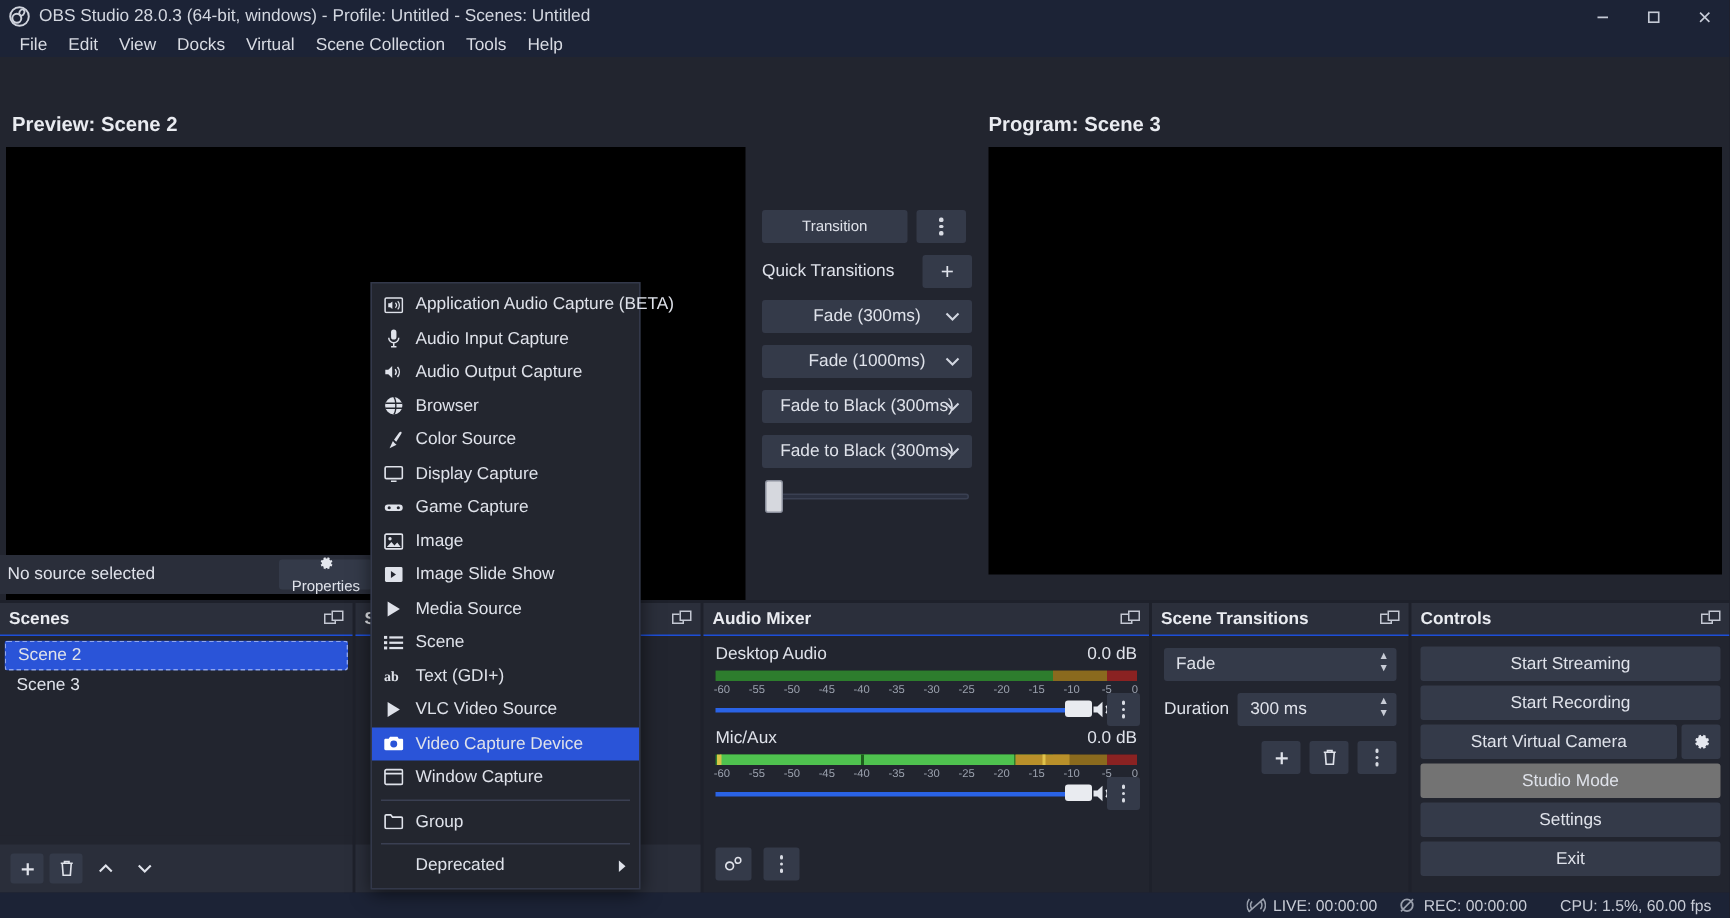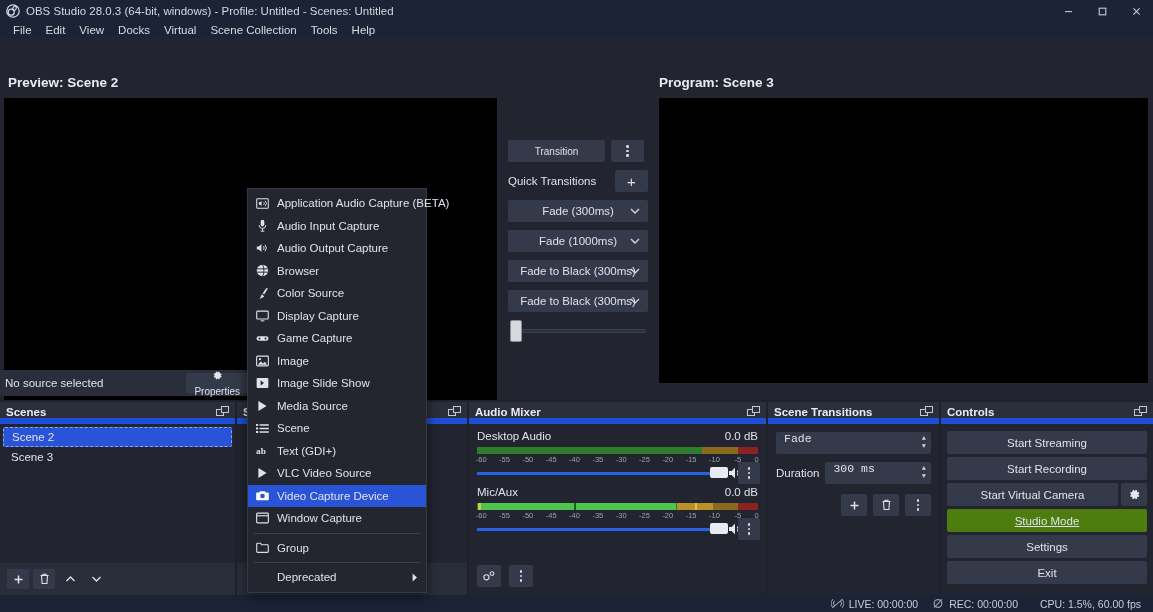--- a/index.html
+++ b/index.html
@@ -80,22 +80,22 @@
   }
   #no-source-label{font-size:11.5px;color:#dfe2ea;}
   #properties-button{margin-left:auto;height:20px;padding:0 8px;gap:5px;flex-direction:column;}
   .gear{width:11px;height:11px;display:inline-block;position:relative;flex:0 0 auto;}
   .gear svg{display:block;}
 
   
   .docks{position:absolute;left:0;top:402px;width:1153px;height:193px;}
   .dock{position:absolute;top:0;height:193px;background:#22252f;}
   .dock-head{
-    height:22px;background:#2b2f3b;display:flex;align-items:flex-end;padding:0 6px;
-    border-bottom:6px solid #1d4ed8;
+    height:22px;background:#2b2f3b;display:flex;align-items:center;padding:0 6px;
+    border-bottom:1px solid #1d4ed8;
   }
   .dock-title{font-weight:bold;font-size:11.5px;color:#e9ebf0;}
   .float-ico{margin-left:auto;width:13px;height:12px;position:relative;}
   .float-ico b{position:absolute;display:block;border:1.3px solid #c3c7d2;background:#2b2f3b;}
   .float-ico b.b1{left:0;top:2.5px;width:8px;height:7px;}
   .float-ico b.b2{left:4.5px;top:0;width:8px;height:7px;}
   .dock-body{position:absolute;left:0;top:22px;right:0;bottom:0;}
 
   #dock-scenes{left:0;width:235px;}
   #dock-sources{left:237px;width:230px;}
@@ -124,35 +124,35 @@
   .fader .bar{position:absolute;left:0;top:6px;height:3px;background:#2a63e6;}
   .fader .knob{position:absolute;top:1px;width:18px;height:11px;background:#e9ebf0;border-radius:2px;}
   .spk{position:absolute;width:16px;height:14px;}
   .mix-dots{position:absolute;width:22px;height:22px;background:#343a49;border-radius:2px;display:flex;align-items:center;justify-content:center;}
   .mixer-foot{position:absolute;left:8px;bottom:8px;display:flex;gap:8px;}
   .mixer-foot .mf{width:24px;height:22px;background:#343a49;border-radius:2px;display:flex;align-items:center;justify-content:center;}
 
   
   .combo{
     position:relative;background:#343a49;border-radius:2px;height:22px;
-    display:flex;padding:0 8px;font-size:11.5px;color:#dfe2ea;font-family:Liberation Mono, monospace;
+    display:flex;align-items:center;padding:0 8px;font-size:11.5px;color:#dfe2ea;
   }
   .spin{position:absolute;right:5px;top:3px;display:flex;flex-direction:column;gap:2px;align-items:center;}
   .spin span{font-size:7px;line-height:6px;color:#c8ccd6;}
   .dur-row{display:flex;align-items:center;gap:6px;}
   #duration-label{font-size:11.5px;color:#dfe2ea;white-space:nowrap;}
   .tr-btns{display:flex;gap:6px;justify-content:flex-end;}
   .tr-btn{width:26px;height:22px;background:#343a49;border-radius:2px;display:flex;align-items:center;justify-content:center;color:#dfe2ea;font-size:13px;}
 
   
   .ctrl-btn{
     margin:0 6px 3px 6px;height:23px;background:#343a49;border-radius:2px;
     display:flex;align-items:center;justify-content:center;font-size:11.5px;color:#dfe2ea;
   }
-  .ctrl-btn.active{background:#4d7c0f;text-decoration:underline;}
+  .ctrl-btn.active{background:#737373;}
   .vcam-row{display:flex;margin:0 6px 3px 6px;gap:3px;}
   .vcam-row .vbtn{flex:1;height:23px;background:#343a49;border-radius:2px;display:flex;align-items:center;justify-content:center;font-size:11.5px;color:#dfe2ea;}
   .vcam-row .vgear{width:26px;height:23px;background:#343a49;border-radius:2px;display:flex;align-items:center;justify-content:center;}
 
   
   .statusbar{
     position:absolute;left:0;bottom:0;width:1153px;height:17px;
     background:#1c2336;display:flex;align-items:center;justify-content:flex-end;
     padding-right:12px;gap:0px;font-size:10.5px;color:#c8ccd6;
   }

